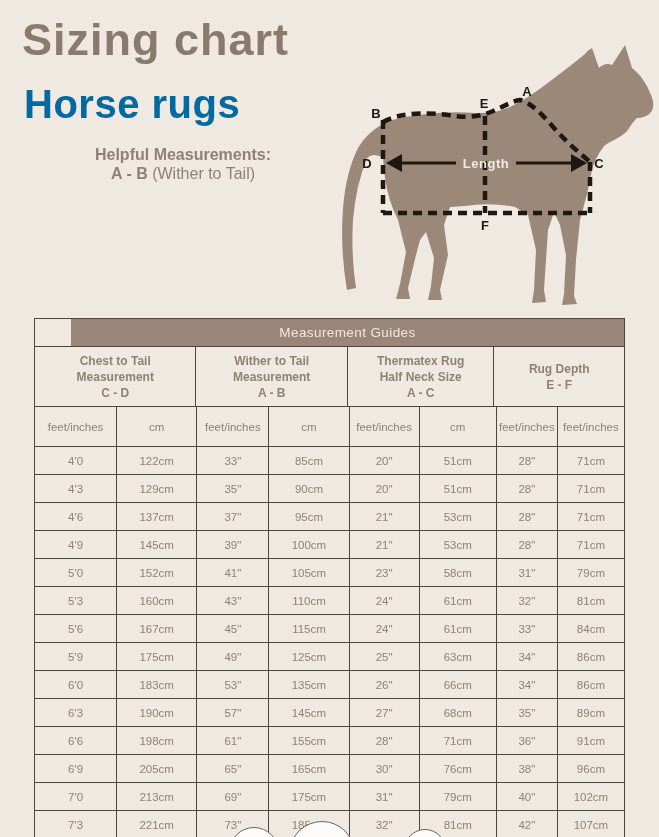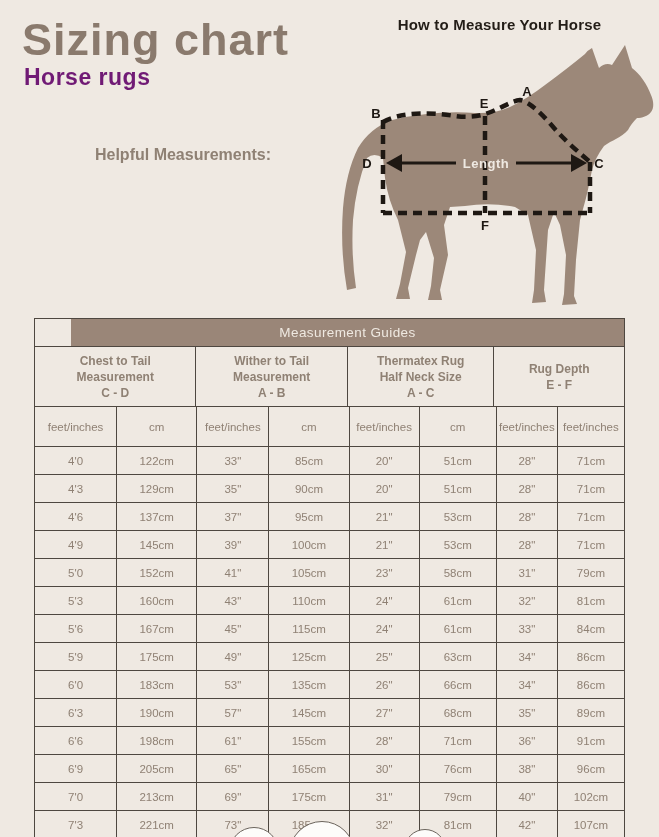--- a/index.html
+++ b/index.html
@@ -8,23 +8,23 @@
     position:relative; width:659px; height:837px;
     background:#EFE9E2; overflow:hidden;
     font-family:"Liberation Sans", sans-serif;
   }
   .page-title {
     position:absolute; left:22px; top:14px;
     font-size:45px; font-weight:bold; letter-spacing:1px;
     color:#8A7A6D;
   }
   .page-subtitle {
-    position:absolute; left:24px; top:64px;
-    font-size:23px; font-weight:bold; letter-spacing:0.5px;
-    color:#701a75;
+    position:absolute; left:24px; top:82px;
+    font-size:40px; font-weight:bold; letter-spacing:0.5px;
+    color:#0369a1;
   }
   .howto-title {
     position:absolute; left:340px; top:16px; width:319px;
     text-align:center; font-size:15px; font-weight:bold;
     color:#231D17; letter-spacing:0.2px;
   }
   .horse-wrap { position:absolute; left:340px; top:40px; width:319px; height:275px; }
   .helpful {
     position:absolute; left:24px; top:145px; width:318px;
     text-align:center; font-size:16px; line-height:19.4px;
@@ -77,21 +77,20 @@
   .marker { font-family:"Liberation Sans", sans-serif; font-size:13px; font-weight:bold; fill:#1E1813; }
   .length-label { font-family:"Liberation Sans", sans-serif; font-size:13px; font-weight:bold; fill:#EFE9E2; letter-spacing:0.5px; }
 </style>
 </head>
 <body>
 
 <div class="page">
 
   <div class="page-title">Sizing chart</div>
   <div class="page-subtitle">Horse rugs</div>
-  <div class="howto-title">How to Measure Your Horse</div>
 
   <div class="horse-wrap">
     <svg width="319" height="275" viewBox="0 0 319 275">
 
       <path fill="#9C8879" d="
         M 252 8
         L 259 28
         C 263 24 268 23 272 25
         L 285 5
         L 292 28
@@ -148,20 +147,21 @@
       <text class="marker" x="187" y="56" text-anchor="middle">A</text>
       <text class="marker" x="27" y="128" text-anchor="middle">D</text>
       <text class="marker" x="259" y="128" text-anchor="middle">C</text>
       <text class="marker" x="145" y="190" text-anchor="middle">F</text>
     </svg>
   </div>
 
   <div class="helpful">
     <div class="head">Helpful Measurements:</div>
     <div id="helpful-items">
+        <div><b>A - B </b>(Wither to Tail)</div>
       </div>
   </div>
 
   <div class="size-table">
     <div class="t-title">Measurement Guides</div>
     <div class="t-groups" id="t-groups">
         <div class="t-group">
           <div>Chest to Tail</div>
           <div>Measurement</div>
           <div>C - D</div>

